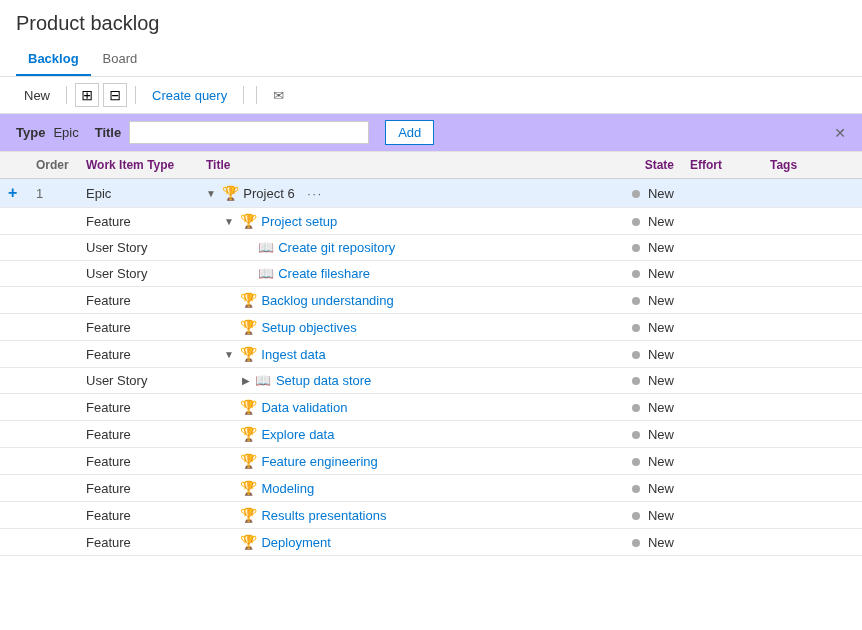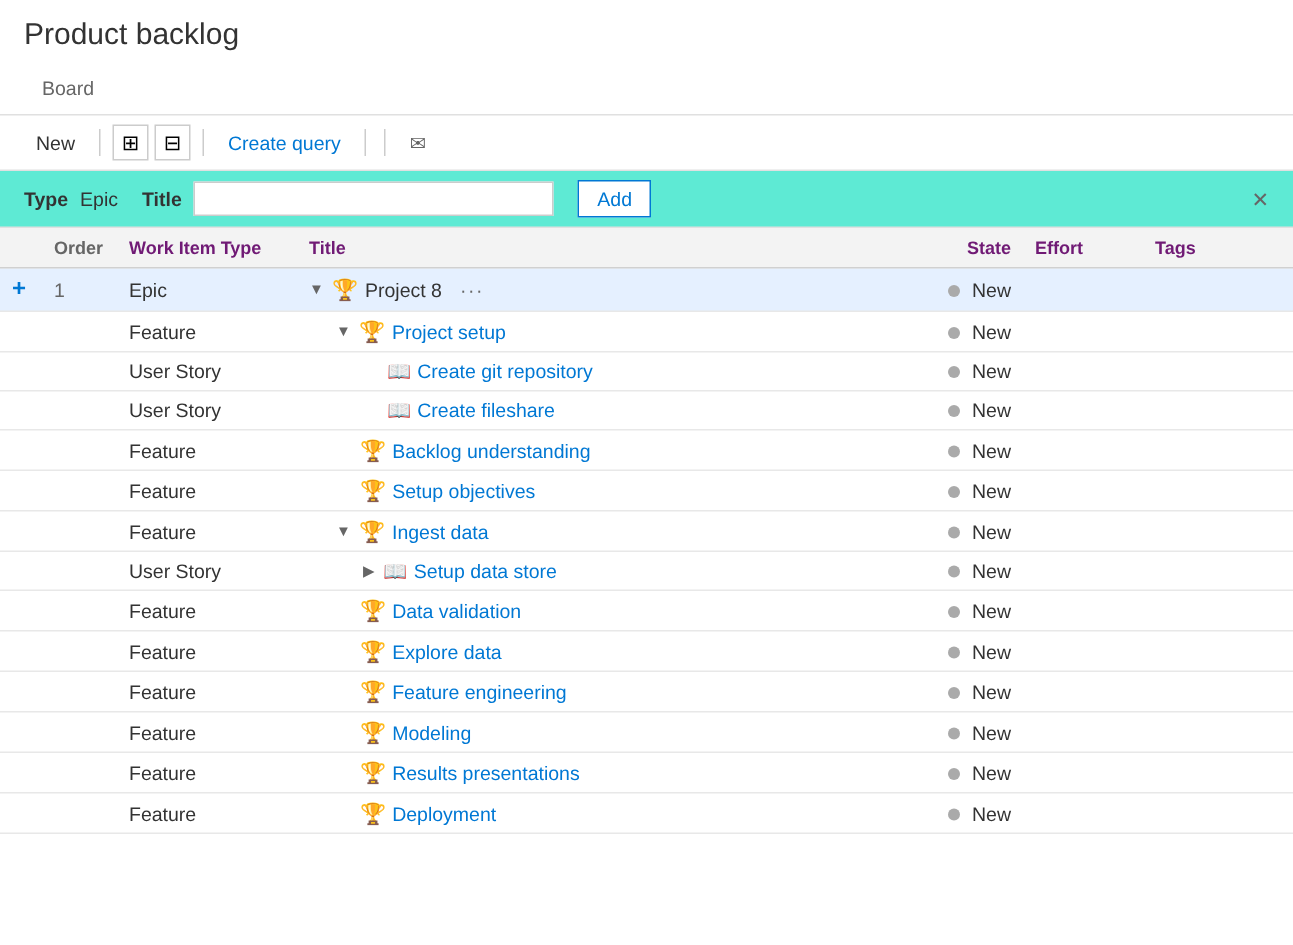--- a/index.html
+++ b/index.html
@@ -10,21 +10,21 @@
     .tabs { display: flex; border-bottom: 1px solid #e0e0e0; padding: 0 16px; }
     .tab { padding: 8px 12px; cursor: pointer; font-size: 13px; color: #0078d4; border-bottom: 2px solid transparent; }
     .tab.active { color: #0078d4; border-bottom: 2px solid #0078d4; font-weight: 600; }
     .tab.inactive { color: #666; border-bottom: 2px solid transparent; }
     
     .toolbar { display: flex; align-items: center; padding: 6px 16px; border-bottom: 1px solid #e0e0e0; gap: 4px; }
     .toolbar-btn { display: flex; align-items: center; gap: 4px; padding: 4px 8px; cursor: pointer; color: #333; font-size: 13px; border: none; background: none; }
     .toolbar-sep { width: 1px; height: 18px; background: #ccc; margin: 0 4px; }
     .toolbar-icon-btn { display: flex; align-items: center; justify-content: center; width: 24px; height: 24px; cursor: pointer; border: 1px solid #ccc; background: #fff; }
     
-    .filter-row { display: flex; align-items: center; padding: 6px 16px; background: #5eead4; border-bottom: 1px solid #e0e0e0; gap: 16px; }
+    .filter-row { display: flex; align-items: center; padding: 6px 16px; background: #c4b5fd; border-bottom: 1px solid #e0e0e0; gap: 16px; }
     .filter-item { display: flex; align-items: center; gap: 8px; font-size: 13px; }
     .filter-label { color: #333; font-weight: 600; }
     .filter-value { color: #333; }
     .filter-input { border: 1px solid #ccc; padding: 3px 6px; font-size: 13px; width: 240px; }
     .filter-add-btn { padding: 4px 12px; border: 1px solid #0078d4; background: #fff; color: #0078d4; cursor: pointer; font-size: 13px; }
     .filter-close { cursor: pointer; color: #666; font-size: 14px; margin-left: auto; }
     
     .table-container { overflow-x: auto; }
     table { width: 100%; border-collapse: collapse; }
     thead tr { background: #f3f3f3; }
@@ -49,20 +49,21 @@
     .title-cell { display: flex; align-items: center; gap: 4px; }
     
     .add-row-btn { color: #0078d4; cursor: pointer; font-size: 16px; font-weight: bold; }
   </style>
 </head>
 <body>
 
 <div class="page-title">Product backlog</div>
 
 <div class="tabs">
+  <div class="tab active">Backlog</div>
   <div class="tab inactive">Board</div>
 </div>
 
 <div class="toolbar">
   <button class="toolbar-btn" style="color:#333; font-weight:400;">
     <span>New</span>
   </button>
   <span class="toolbar-sep"></span>
   <button class="toolbar-icon-btn" title="Expand">
     <span style="font-size:14px; line-height:1;">⊞</span>
@@ -111,21 +112,21 @@
     <tr class="selected">
     <td class="col-add">
       <span class="add-row-btn">+</span>
     </td>
     <td class="col-order" style="color:#666;">1</td>
     <td class="col-type">Epic</td>
     <td class="col-title">
       <div class="title-cell" style="padding-left:0px;">
         <span class="expand-arrow">▼</span>
         <span style="color:#7b4fa0; font-size:14px;">🏆</span>
-        <span style="color:#333; cursor:pointer;">Project 8</span>
+        <span style="color:#333; cursor:pointer;">Project 6</span>
         <span class="more-btn" style="margin-left:8px;">···</span>
       </div>
     </td>
     <td class="col-state">
       <span class="state-dot"></span>
       <span>New</span>
     </td>
     <td class="col-effort"></td>
     <td class="col-tags"></td>
   </tr>

